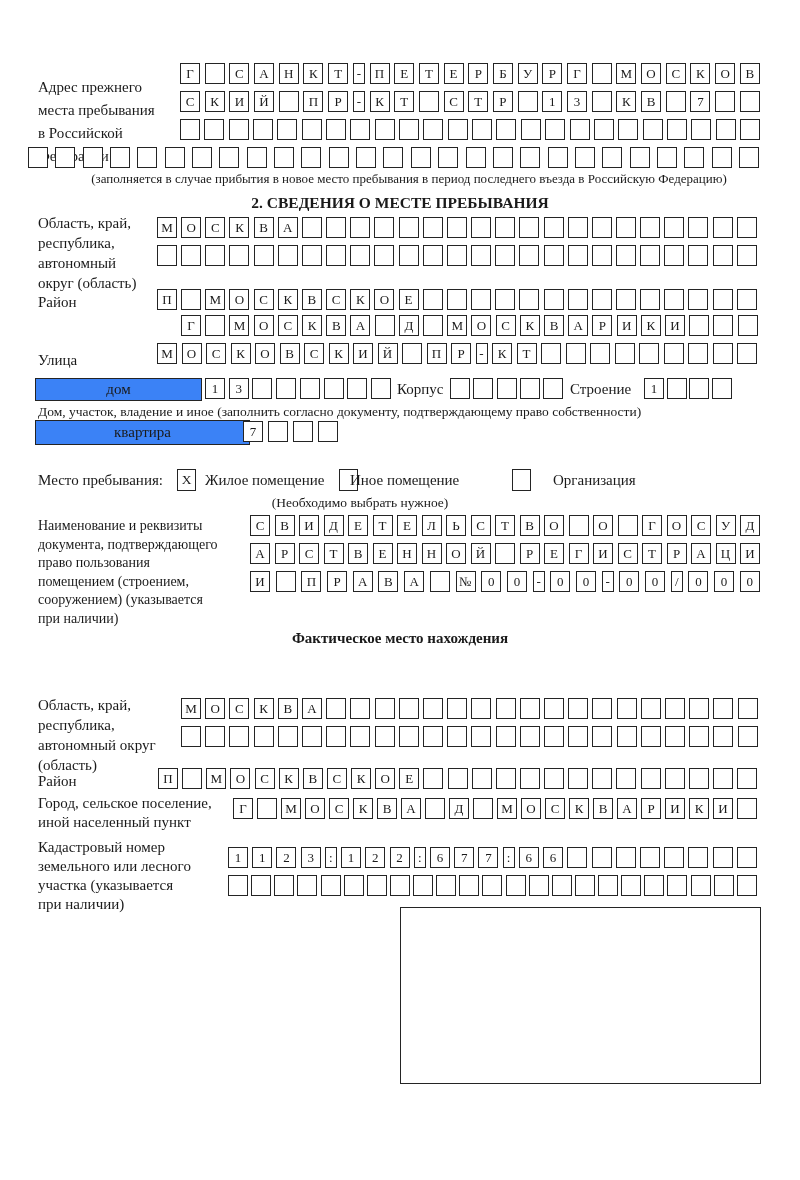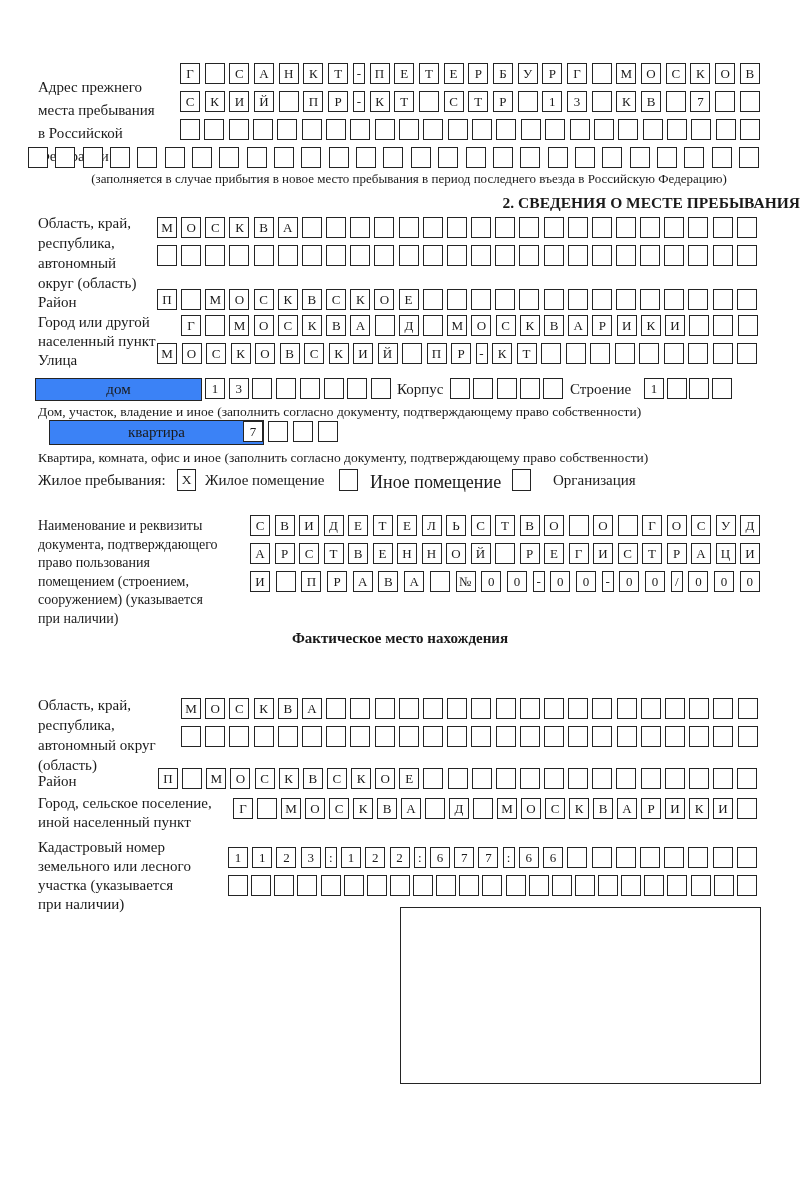--- a/index.html
+++ b/index.html
@@ -135,21 +135,21 @@
       <span class="cell"></span>
       <span class="cell"></span>
       <span class="cell"></span>
       <span class="cell"></span>
       <span class="cell"></span>
       <span class="cell"></span>
       <span class="cell"></span>
     </div>
   <div class="note center" style="top:171px;">(заполняется в случае прибытия в новое место пребывания в период последнего въезда в Российскую Федерацию)</div>
 
-  <div class="title" style="top:194px;text-align:right;">2. СВЕДЕНИЯ О МЕСТЕ ПРЕБЫВАНИЯ</div>
+  <div class="title" style="top:194px;">2. СВЕДЕНИЯ О МЕСТЕ ПРЕБЫВАНИЯ</div>
 
   <div class="label tight" style="left:38px;top:213px;">Область, край,
 республика,
 автономный
 округ (область)</div>
   <div class="boxrow" style="left:157px;top:217px;width:600px;">
       <span class="cell">М</span>
       <span class="cell">О</span>
       <span class="cell">С</span>
       <span class="cell">К</span>
@@ -225,22 +225,20 @@
       <span class="cell"></span>
       <span class="cell"></span>
       <span class="cell"></span>
       <span class="cell"></span>
       <span class="cell"></span>
       <span class="cell"></span>
       <span class="cell"></span>
       <span class="cell"></span>
     </div>
 
-  <div class="label" style="left:38px;top:313px;line-height:19px;">Город или другой
-населенный пункт</div>
   <div class="boxrow" style="left:181px;top:315px;width:577px;">
       <span class="cell">Г</span>
       <span class="cell"></span>
       <span class="cell">М</span>
       <span class="cell">О</span>
       <span class="cell">С</span>
       <span class="cell">К</span>
       <span class="cell">В</span>
       <span class="cell">А</span>
       <span class="cell"></span>
@@ -311,36 +309,36 @@
     </div>
   <div class="abs" style="left:570px;top:381px;font-size:15px;">Строение</div>
   <div class="boxrow" style="left:644px;top:378px;width:88px;">
       <span class="cell">1</span>
       <span class="cell"></span>
       <span class="cell"></span>
       <span class="cell"></span>
     </div>
   <div class="note" style="left:38px;top:404px;font-size:13.5px;">Дом, участок, владение и иное (заполнить согласно документу, подтверждающему право собственности)</div>
 
-  <div class="bigbox" style="left:49px;top:420px;width:215px;height:25px;">квартира</div>
+  <div class="bigbox" style="left:35px;top:420px;width:215px;height:25px;">квартира</div>
   <div class="boxrow" style="left:243px;top:421px;width:95px;">
       <span class="cell">7</span>
       <span class="cell"></span>
       <span class="cell"></span>
       <span class="cell"></span>
     </div>
-  <div class="note" style="left:38px;top:450px;font-size:13.5px;">Квартира, комната, офис и иное (заполнить согласно документу, подтверждающему право собственности)</div>
-
-  <div class="abs" style="left:38px;top:472px;font-size:15px;">Жилое пребывания:</div>
+
+  <div class="abs" style="left:38px;top:472px;font-size:15px;">Место пребывания:</div>
   <div class="chk" style="left:177px;top:469px;">X</div>
   <div class="abs" style="left:205px;top:472px;font-size:15px;">Жилое помещение</div>
   <div class="chk" style="left:339px;top:469px;"></div>
-  <div class="abs" style="left:370px;top:472px;font-size:18px;">Иное помещение</div>
+  <div class="abs" style="left:350px;top:472px;font-size:15px;">Иное помещение</div>
   <div class="chk" style="left:512px;top:469px;"></div>
   <div class="abs" style="left:553px;top:472px;font-size:15px;">Организация</div>
+  <div class="note" style="left:0px;top:495px;width:720px;text-align:center;font-size:13.5px;">(Необходимо выбрать нужное)</div>
 
   <div class="label tighter" style="left:38px;top:517px;">Наименование и реквизиты
 документа, подтверждающего
 право пользования
 помещением (строением,
 сооружением) (указывается
 при наличии)</div>
   <div class="boxrow" style="left:250px;top:515px;width:510px;">
       <span class="cell">С</span>
       <span class="cell">В</span>

